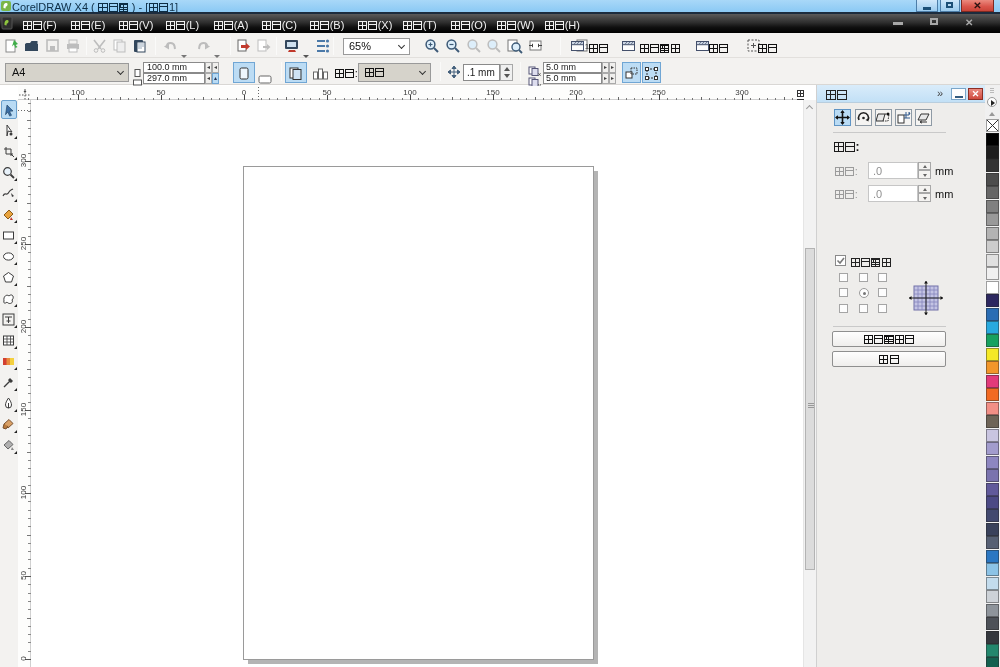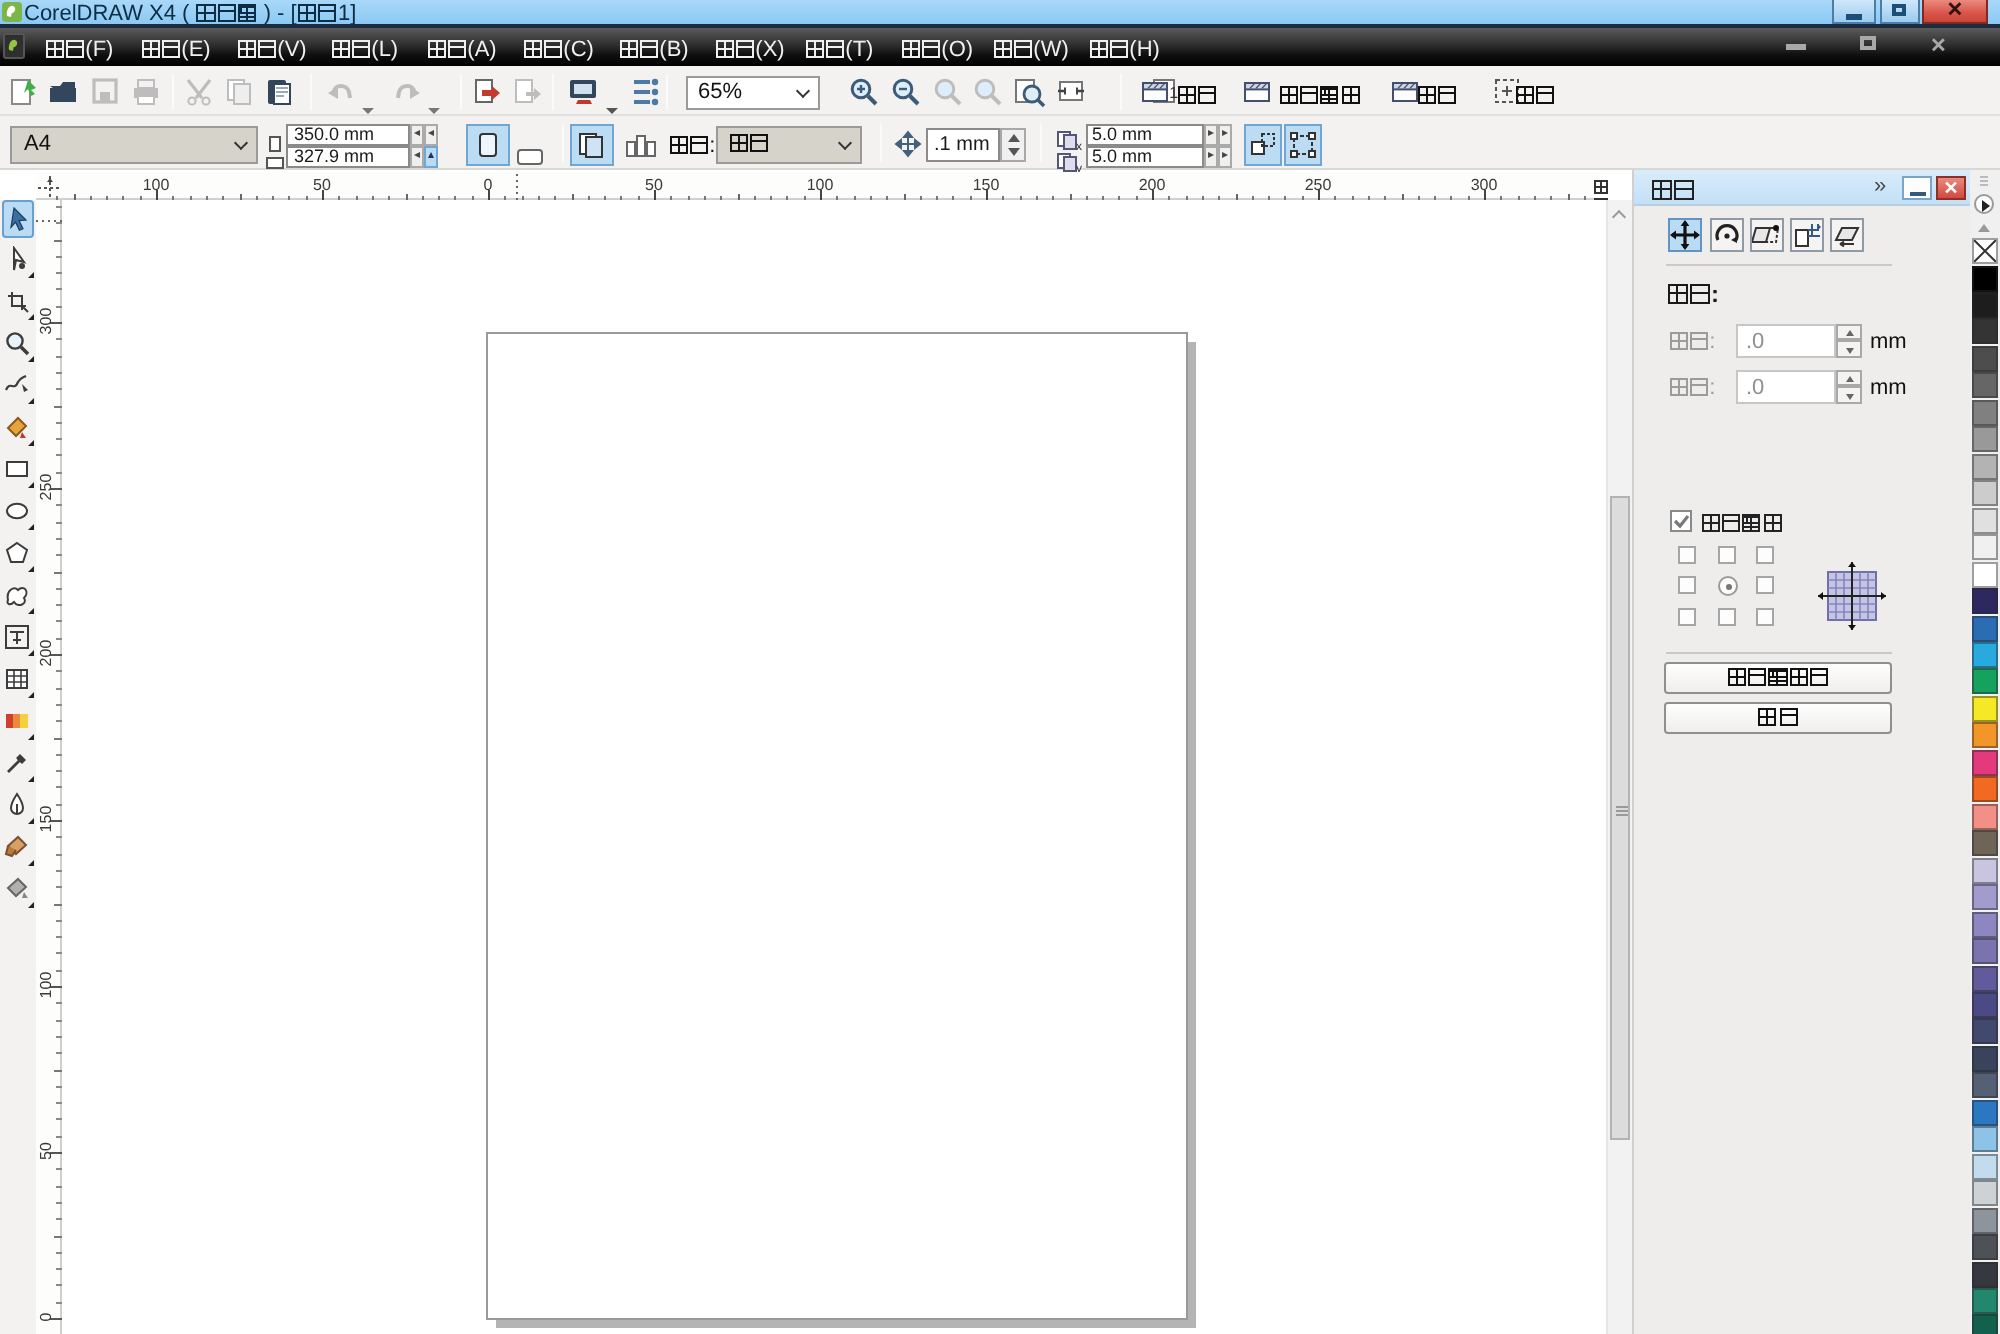--- a/index.html
+++ b/index.html
@@ -250,22 +250,22 @@
     <span class="sep" style="left:281px;top:62px;height:19px"></span>
     <span class="sep" style="left:440px;top:62px;height:19px"></span>
     <span class="sep" style="left:520px;top:62px;height:19px"></span>
     <span class="combo" style="left:5px;top:63px;width:124px;height:19px;line-height:17px;padding-left:6px">A4<span class="arr"></span></span>
     <span class="abs" style="left:133px;top:63px"><svg width="9" height="8" viewBox="0 0 9 8" style="">
         <rect x="2" y="0.5" width="5" height="7" fill="#fff" stroke="#555"></rect>
       </svg></span>
     <span class="abs" style="left:133px;top:73px"><svg width="9" height="8" viewBox="0 0 9 8" style="">
         <rect x="0.5" y="1" width="8" height="5" fill="#fff" stroke="#555"></rect>
       </svg></span>
-    <span class="inp" style="left:143px;top:62px;width:62px;height:11px;line-height:9px;padding-left:3px">350.0 mm</span>
-    <span class="inp" style="left:143px;top:73px;width:62px;height:11px;line-height:9px;padding-left:3px">327.9 mm</span>
+    <span class="inp" style="left:143px;top:62px;width:62px;height:11px;line-height:9px;padding-left:3px">100.0 mm</span>
+    <span class="inp" style="left:143px;top:73px;width:62px;height:11px;line-height:9px;padding-left:3px">297.0 mm</span>
     <span class="abs" style="left:205px;top:62px;width:7px;height:11px;background:#f0efed;border:1px solid #aaa;font-size:6px;color:#444;text-align:center;line-height:9px">◂</span>
     <span class="abs" style="left:212px;top:62px;width:7px;height:11px;background:#f0efed;border:1px solid #aaa;font-size:6px;color:#444;text-align:center;line-height:9px">◂</span>
     <span class="abs" style="left:205px;top:73px;width:7px;height:11px;background:#f0efed;border:1px solid #aaa;font-size:6px;color:#444;text-align:center;line-height:9px">◂</span>
     <span class="abs" style="left:212px;top:73px;width:7px;height:11px;background:#b9dbf4;border:1px solid #70a6d4;font-size:6px;color:#235;text-align:center;line-height:9px">▴</span>
     <span class="btn on" style="left:233px;top:62px;width:22px;height:21px"></span>
     <span class="abs" style="left:239px;top:66px"><svg width="10" height="13" viewBox="0 0 10 13" style="">
         <rect x="1" y="1" width="8" height="11" rx="1.5" fill="#eef6fd" stroke="#333"></rect>
       </svg></span>
     <span class="abs" style="left:258px;top:70px"><svg width="14" height="9" viewBox="0 0 14 9" style="">
         <rect x="1" y="1" width="12" height="7" rx="1.5" fill="#fff" stroke="#666"></rect>

